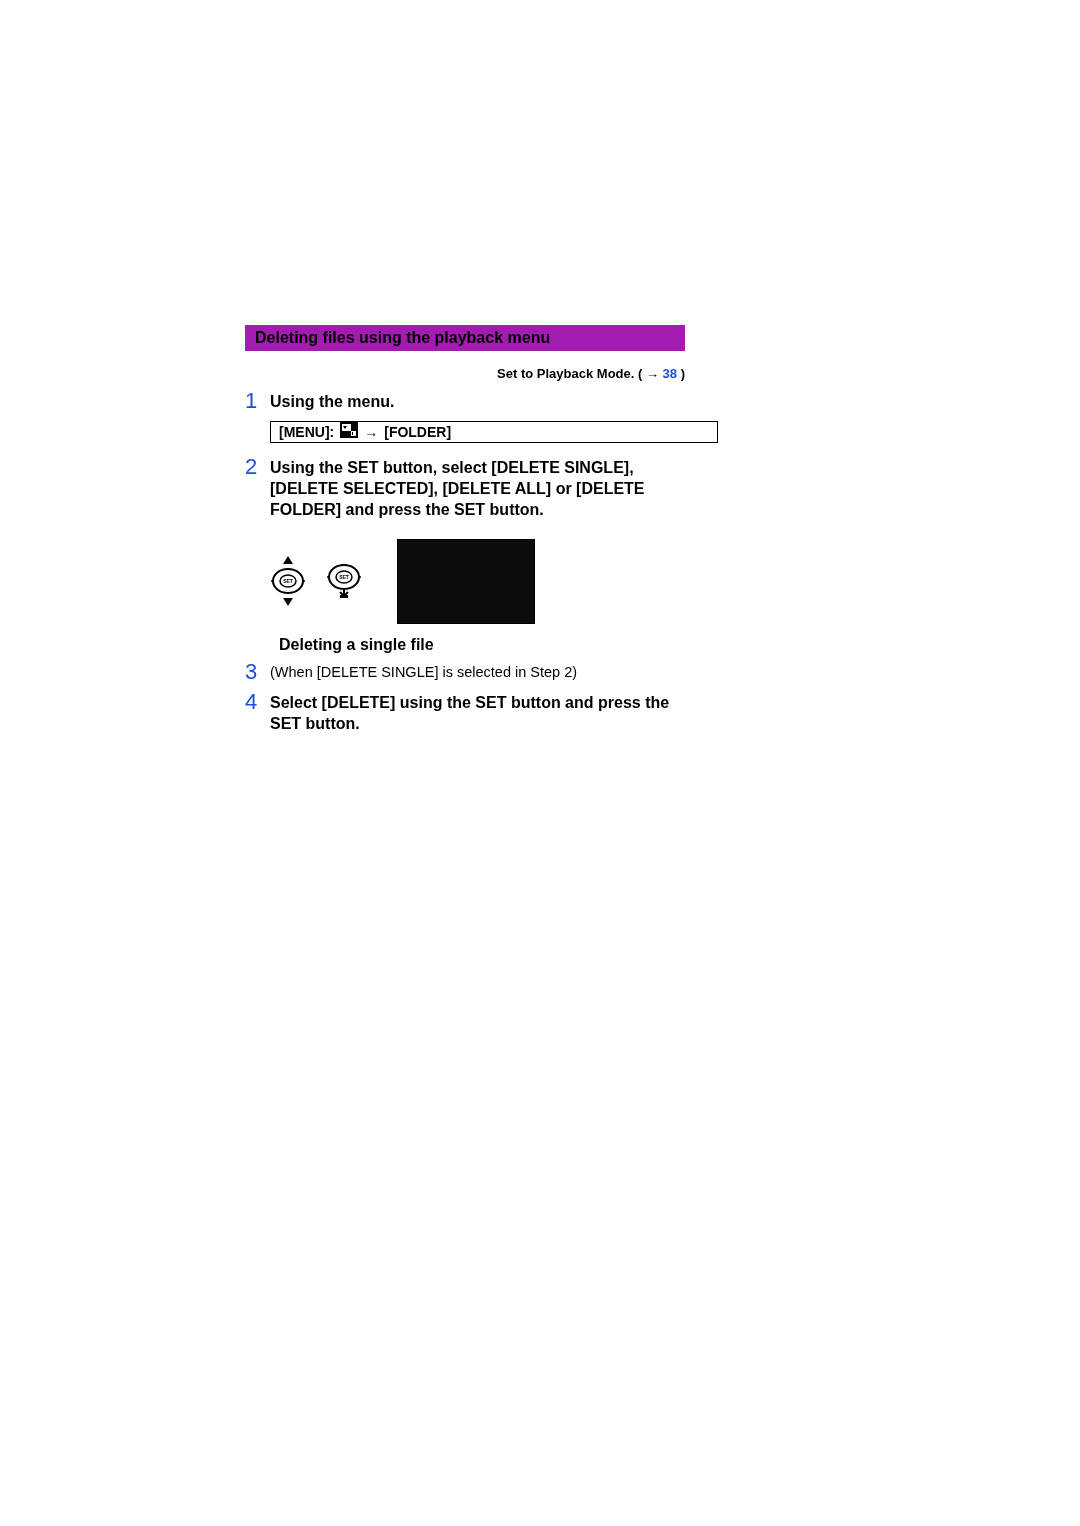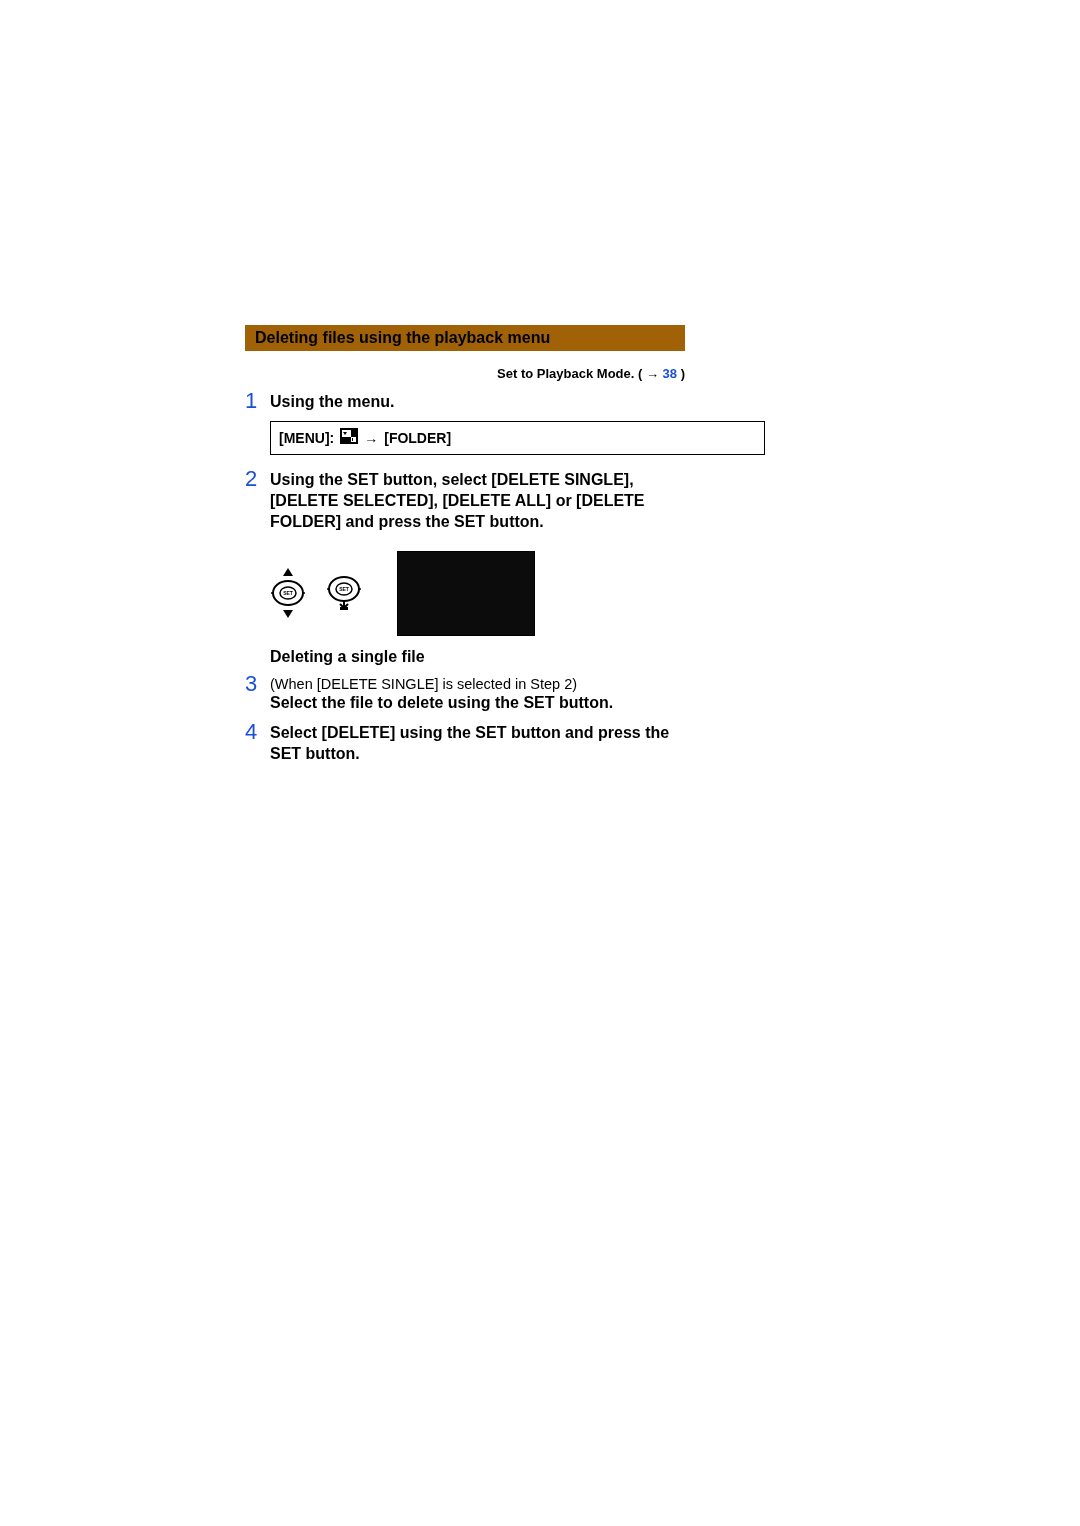--- a/index.html
+++ b/index.html
@@ -4,21 +4,21 @@
 <style>
   * { box-sizing: border-box; margin: 0; padding: 0; }
   html, body { width: 1080px; height: 1526px; background: #ffffff; font-family: Arial, Helvetica, sans-serif; }
   .page {
     position: absolute;
     left: 245px;
     top: 325px;
     width: 440px;
   }
   .section-header {
-    background: #a16207;
+    background: #a21caf;
     font-weight: bold;
     font-size: 16px;
     padding: 4px 10px;
     color: #000;
   }
   .precond {
     margin-top: 15px;
     margin-left: 10px;
     font-size: 13px;
     font-weight: bold;
@@ -59,22 +59,22 @@
   }
   .step-text-normal {
     font-size: 14.5px;
     line-height: 1.3;
   }
   .menu-box {
     border: 1px solid #000;
     margin-top: 8px;
     margin-left: 25px;
     margin-bottom: 12px;
-    padding: 6px 8px;
-    width: 495px;
+    padding: 0 8px;
+    width: 448px;
     display: flex;
     align-items: center;
     gap: 6px;
   }
   .menu-label {
     font-weight: bold;
     font-size: 14px;
   }
   .icon-row {
     display: flex;
@@ -92,21 +92,21 @@
     width: 138px;
     height: 85px;
     background: #0c0c0c;
     border: 1px solid #000;
     position: relative;
     margin-left: 15px;
   }
   .subheading {
     font-weight: bold;
     font-size: 16px;
-    margin-left: 25px;
+    margin-left: 34px;
     margin-top: 10px;
     margin-bottom: 6px;
   }
   .page-number {
     position: absolute;
     width: 1080px;
     left: -245px;
     top: 665px;
     text-align: center;
     font-weight: bold;
@@ -183,21 +183,20 @@
       </div>
       <div class="dark-rect"></div>
     </div>
 
     <div class="subheading">Deleting a single file</div>
 
     <div class="step">
       <div class="step-num">3</div>
       <div class="step-body">
         <div class="step-text-normal">(When [DELETE SINGLE] is selected in Step 2)</div>
-        <div class="step-text-bold">Select the file to delete using the SET button.</div>
       </div>
     </div>
 
     <div class="step">
       <div class="step-num">4</div>
       <div class="step-body">
         <div class="step-text-bold">Select [DELETE] using the SET button and press the SET button.</div>
       </div>
     </div>
 

